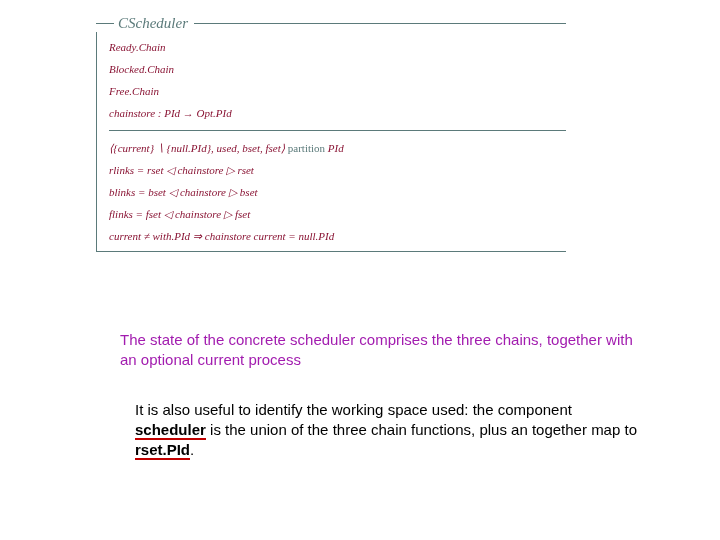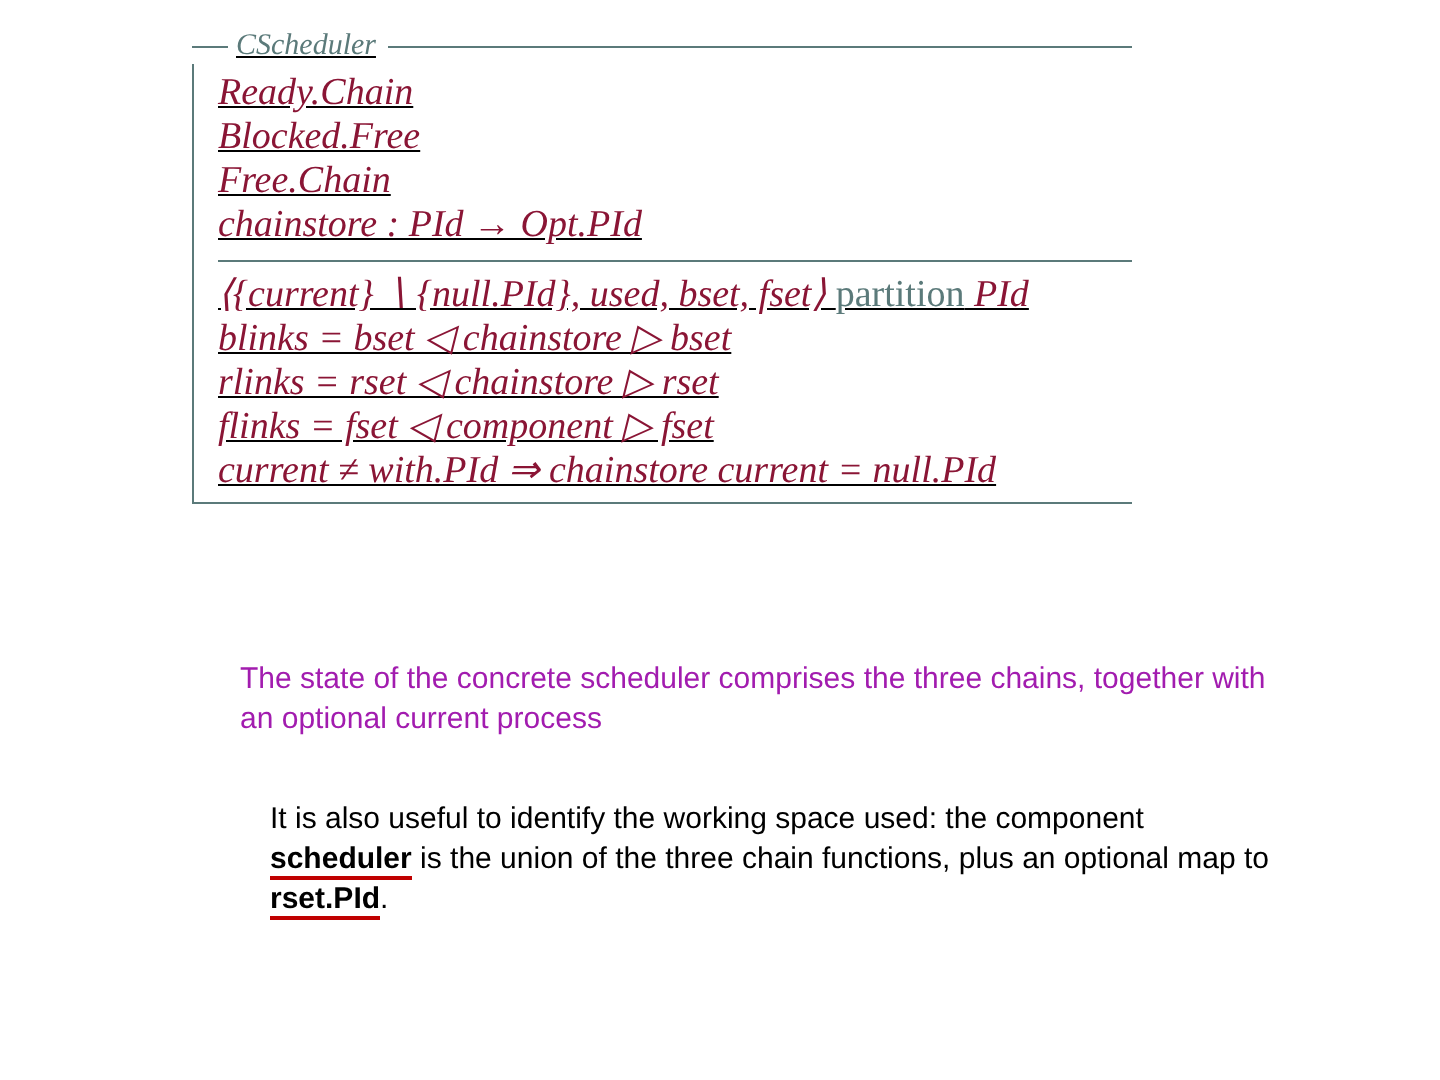--- a/index.html
+++ b/index.html
@@ -14,21 +14,20 @@
   .page {
     position: relative;
     width: 720px;
     height: 540px;
   }
   .schema-box {
     position: absolute;
     left: 96px;
     top: 14px;
     width: 470px;
-    text-decoration: underline;
   }
   .schema-header {
     display: flex;
     align-items: center;
     height: 18px;
   }
   .schema-pre-rule {
     width: 18px;
     height: 1px;
     background: #5b7a7a;
@@ -47,21 +46,21 @@
     height: 1px;
     background: #5b7a7a;
   }
   .schema-body {
     border-left: 1px solid #5b7a7a;
     padding: 4px 0 4px 12px;
   }
   .schema-line {
     font-style: italic;
     color: #8a1535;
-    font-size: 19px;
+    font-size: 11px;
     line-height: 22px;
     white-space: nowrap;
   }
   .schema-sep {
     height: 1px;
     background: #5b7a7a;
     margin: 6px 0 6px 0;
     width: 100%;
   }
   .schema-footer {
@@ -106,34 +105,34 @@
 <div class="page">
 
   <div class="schema-box">
     <div class="schema-header">
       <div class="schema-pre-rule"></div>
       <div class="schema-title">CScheduler</div>
       <div class="schema-post-rule"></div>
     </div>
     <div class="schema-body">
       <div class="schema-line">Ready.Chain</div>
-      <div class="schema-line">Blocked.Free</div>
+      <div class="schema-line">Blocked.Chain</div>
       <div class="schema-line">Free.Chain</div>
       <div class="schema-line">chainstore : PId → Opt.PId</div>
       <div class="schema-sep"></div>
       <div class="schema-line">
         <span>⟨{current} ∖ {null.PId}, used, bset, fset⟩ </span><span class="kw">partition</span><span> PId</span>
       </div>
+      <div class="schema-line">rlinks = rset ◁ chainstore ▷ rset</div>
       <div class="schema-line">blinks = bset ◁ chainstore ▷ bset</div>
-      <div class="schema-line">rlinks = rset ◁ chainstore ▷ rset</div>
-      <div class="schema-line">flinks = fset ◁ component ▷ fset</div>
+      <div class="schema-line">flinks = fset ◁ chainstore ▷ fset</div>
       <div class="schema-line">current ≠ with.PId ⇒ chainstore current = null.PId</div>
     </div>
     <div class="schema-footer"></div>
   </div>
 
   <div class="caption1">The state of the concrete scheduler comprises the three chains, together with an optional current process</div>
 
   <div class="caption2">
-    <span>It is also useful to identify the working space used: the component </span><span class="term">scheduler</span><span> is the union of the three chain functions, plus an optional map to </span><span class="term">rset.PId</span><span>.</span>
+    <span>It is also useful to identify the working space used: the component </span><span class="term">scheduler</span><span> is the union of the three chain functions, plus an together map to </span><span class="term">rset.PId</span><span>.</span>
   </div>
 
 </div>
 
 </body></html>

